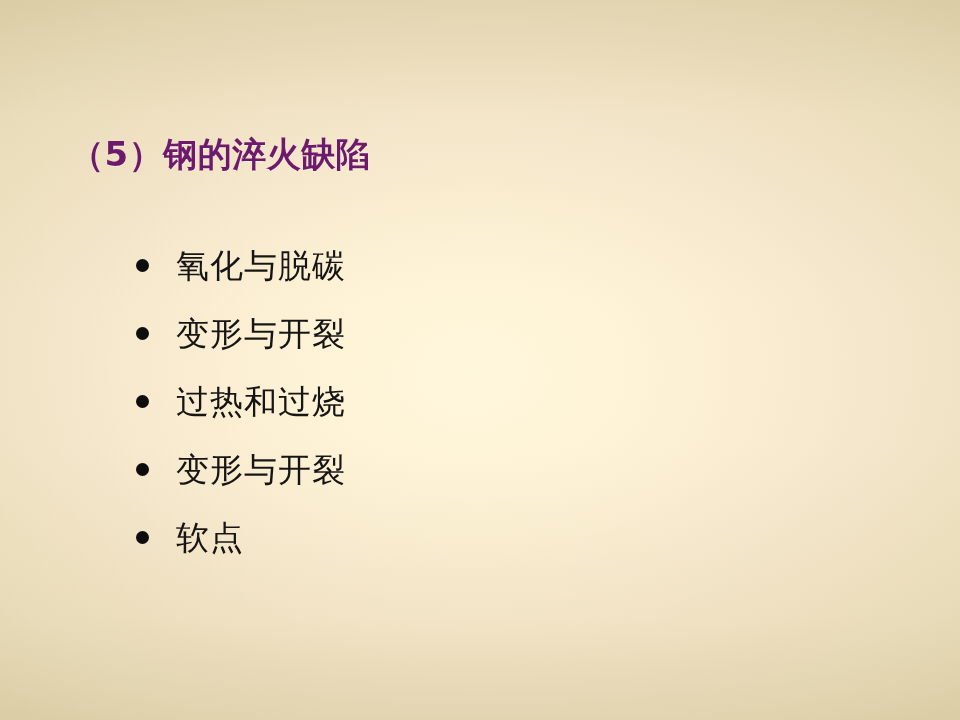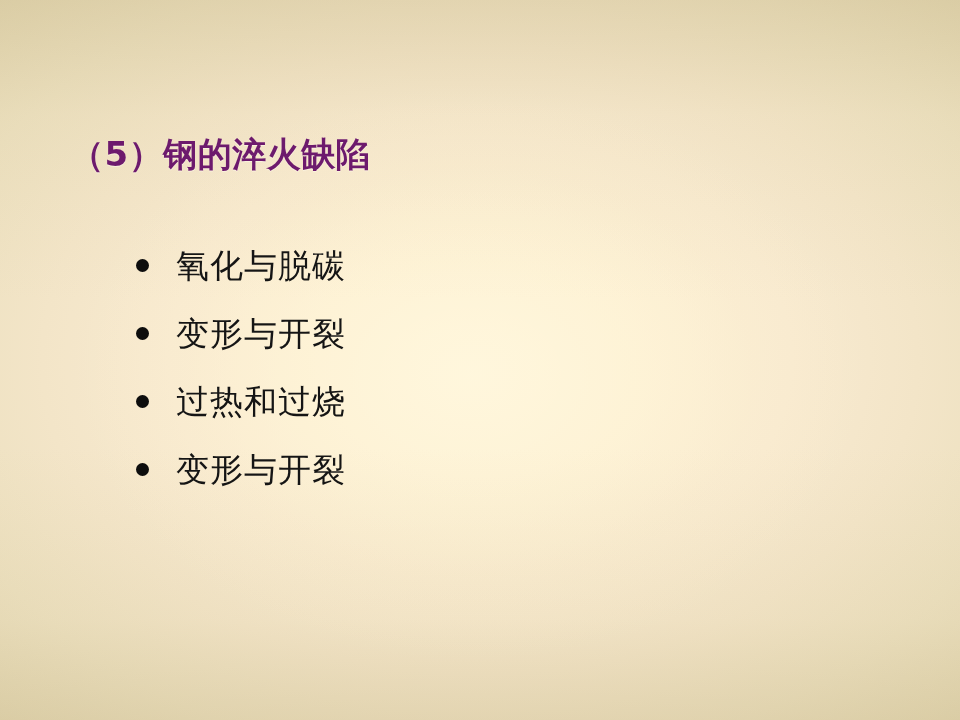--- a/index.html
+++ b/index.html
@@ -154,17 +154,21 @@
       <li class="bullet-row">
         <span class="bullet-marker"></span>
         <span class="bullet-text">过热和过烧</span>
       </li>
 
       <li class="bullet-row">
         <span class="bullet-marker"></span>
         <span class="bullet-text">变形与开裂</span>
       </li>
 
+      <li class="bullet-row">
+        <span class="bullet-marker"></span>
+        <span class="bullet-text">软点</span>
+      </li>
 
     </ul>
 
   </div>
 </div>
 
 </body></html>

